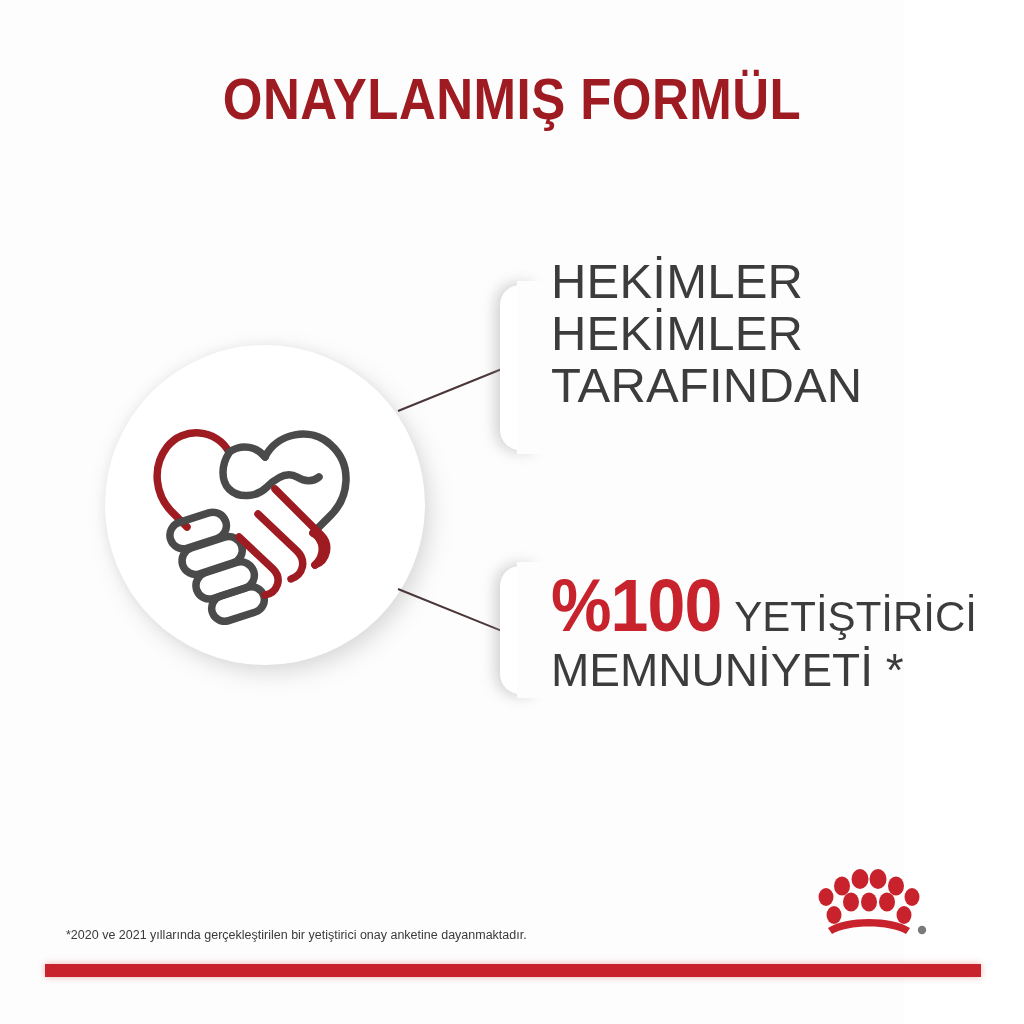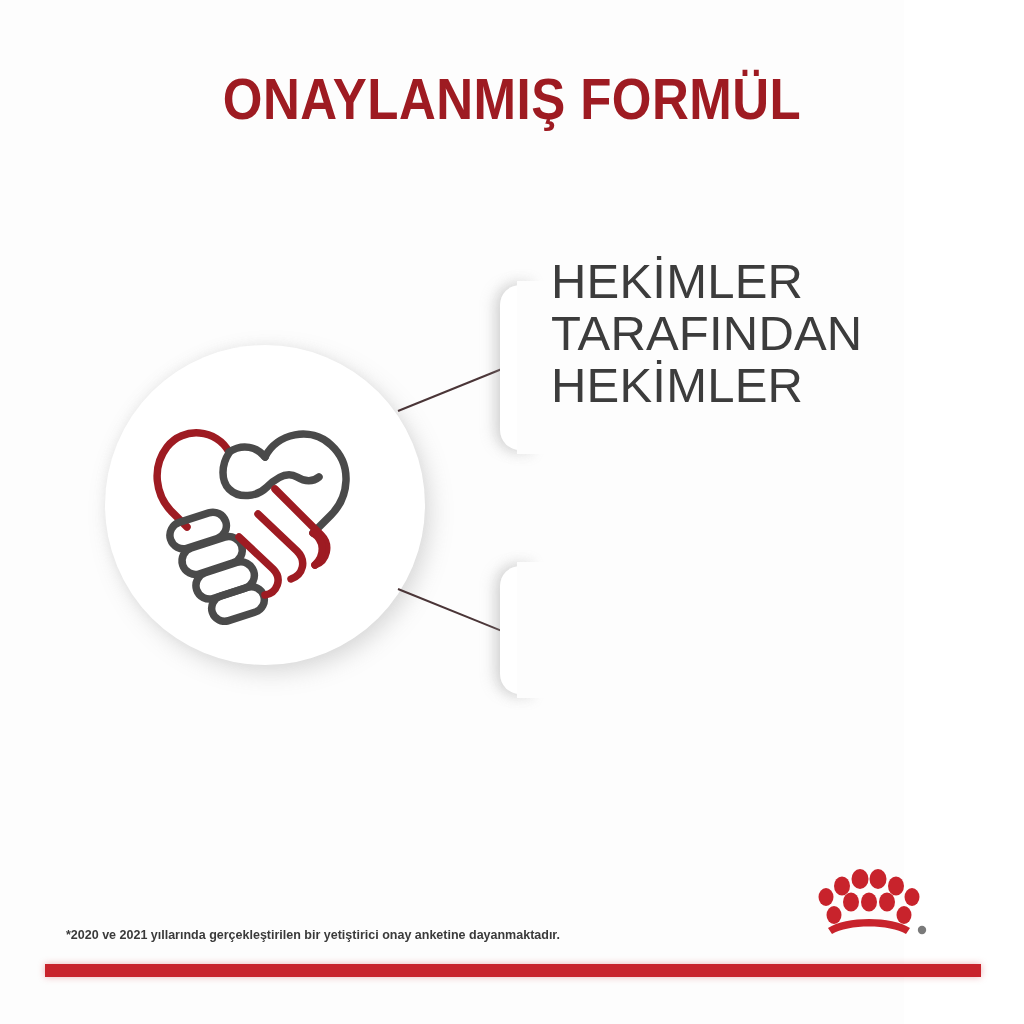--- a/index.html
+++ b/index.html
@@ -165,21 +165,21 @@
     font-family: "Liberation Sans", sans-serif;
   }
 
   
   #footnote {
     position: absolute;
     left: 66px;
     top: 927px;
     font-size: 12.5px;
     line-height: 16px;
-    font-weight: 700;
+    font-weight: 400;
     color: #3a3a3a;
     white-space: nowrap;
     font-family: "Liberation Sans", sans-serif;
   }
   #brand-logo {
     position: absolute;
     left: 812px;
     top: 866px;
     width: 118px;
     height: 76px;
@@ -229,24 +229,31 @@
   </svg>
 
   <div id="connector-top" class="connector"></div>
   <div id="connector-bottom" class="connector"></div>
 
   <div id="bracket-top" class="bracket"></div>
   <div id="bracket-bottom" class="bracket"></div>
 
   <div id="block-vet">
     <div class="line">HEKİMLER</div>
+    <div class="line">HEKİMLER</div>
     <div class="line">TARAFINDAN</div>
-    <div class="line">HEKİMLER</div>
   </div>
 
+  <div id="block-pct">
+    <div id="pct-row">
+      <span id="pct-value">%100</span>
+      <span id="pct-suffix">YETİŞTİRİCİ</span>
+    </div>
+    <div id="pct-line2">MEMNUNİYETİ *</div>
+  </div>
 
   <div id="footnote">*2020 ve 2021 yıllarında gerçekleştirilen bir yetiştirici onay anketine dayanmaktadır.</div>
 
   <svg id="brand-logo" viewBox="0 0 118 76">
     <g fill="#c8232c">
 
       <ellipse cx="30" cy="20" rx="8" ry="9.5"></ellipse>
       <ellipse cx="48" cy="13" rx="8.5" ry="10"></ellipse>
       <ellipse cx="66" cy="13" rx="8.5" ry="10"></ellipse>
       <ellipse cx="84" cy="20" rx="8" ry="9.5"></ellipse>

